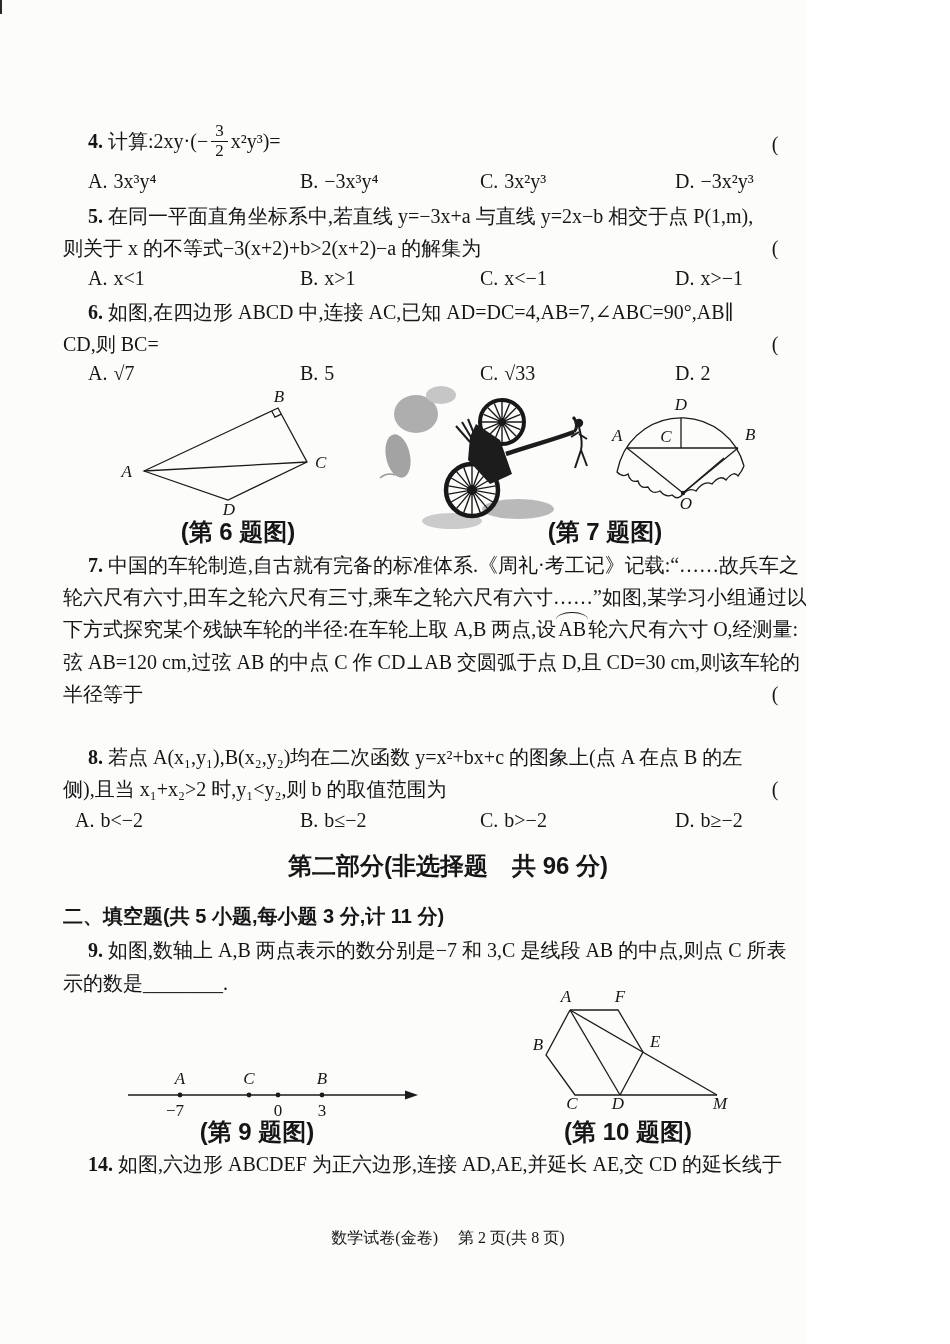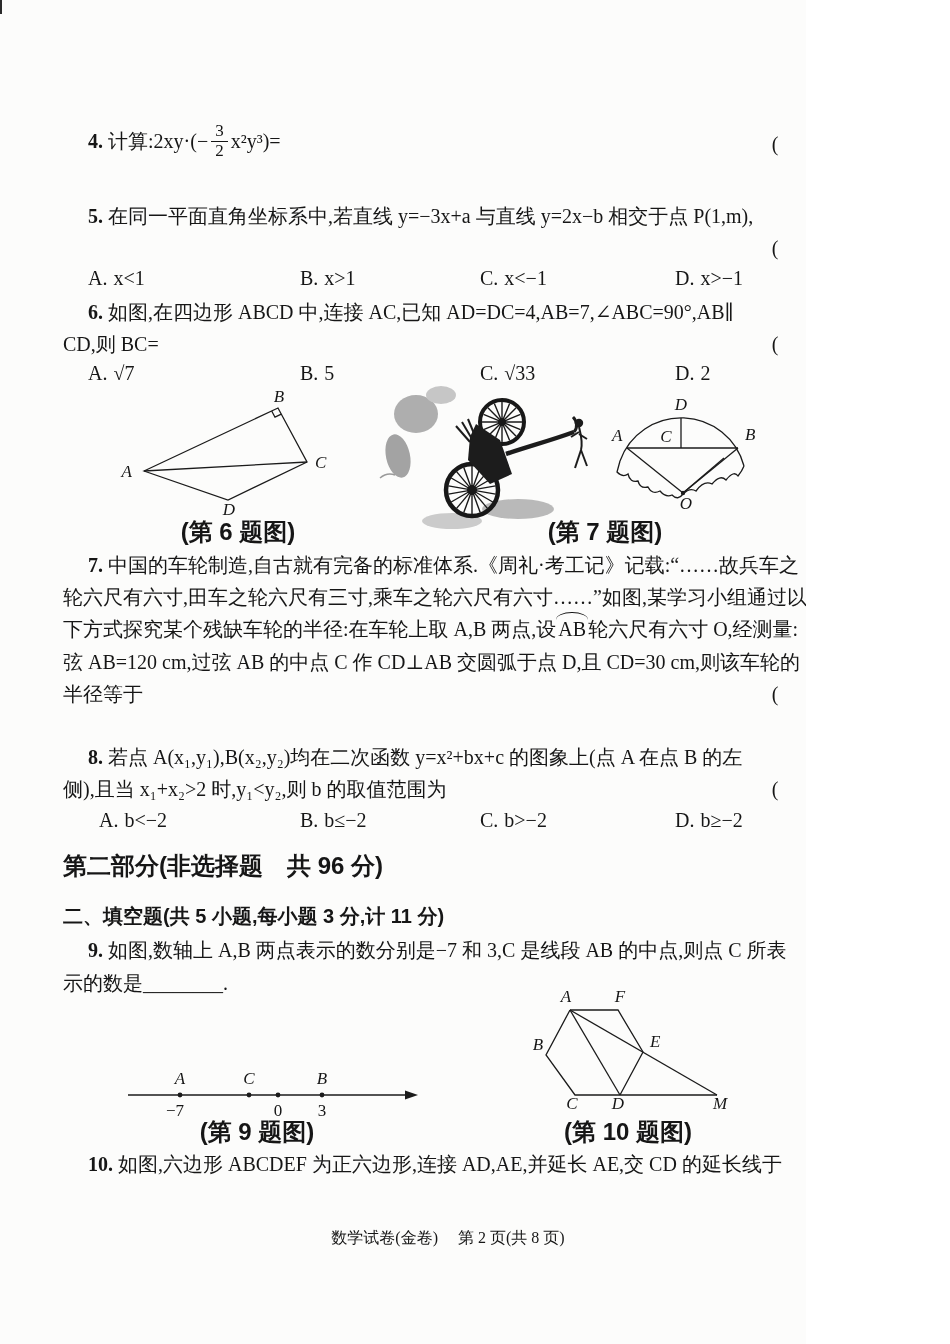--- a/index.html
+++ b/index.html
@@ -12,21 +12,21 @@
   .bracket{position:absolute;right:0;top:0;letter-spacing:2px;}
   .opts{position:absolute;left:0;width:770px;height:26px;font-size:20px;}
   .opt{position:absolute;white-space:nowrap;}
   .opt .ov{margin-left:6px;}
   .frac{display:inline-block;vertical-align:middle;text-align:center;font-size:17px;line-height:1.1;margin:0 3px 4px 3px;}
   .fn{display:block;padding:0 4px;border-bottom:1.4px solid #161616;}
   .fd{display:block;}
   .overarc{position:relative;display:inline-block;padding:0 2px;}
   .overarc::before{content:"";position:absolute;left:0;right:0;top:-4px;height:7px;
         border-top:1.7px solid #161616;border-radius:50% 50% 0 0/100% 100% 0 0;}
-  .part-title{position:absolute;left:0;width:770px;text-align:left;font-weight:bold;font-size:24px;
+  .part-title{position:absolute;left:0;width:770px;text-align:center;font-weight:bold;font-size:24px;
         font-family:"Liberation Sans","DejaVu Sans",sans-serif;}
   .sec-title{position:absolute;left:0;width:770px;font-weight:bold;font-size:20px;
         font-family:"Liberation Sans","DejaVu Sans",sans-serif;}
   .caption{position:absolute;font-weight:bold;font-size:24px;text-align:center;
         font-family:"Liberation Sans","DejaVu Sans",sans-serif;}
   .footer{position:absolute;left:63px;width:770px;top:1228px;text-align:center;font-size:16px;}
   .fig{position:absolute;}
   svg{overflow:visible;display:block;}
   .stroke{stroke:#1b1b1b;stroke-width:1.3;fill:none;}
   .lbl{font-family:"Liberation Serif","DejaVu Serif",serif;font-style:italic;font-size:17px;fill:#161616;}
@@ -38,25 +38,32 @@
 
 <div class="page">
   <div class="edge-top"></div>
 
   <div class="content">
 
     <div class="line" style="top:122px">
       <span class="ind"></span><span class="qno">4.</span><span>计算:2xy·(−</span><span class="frac"><span class="fn">3</span><span class="fd">2</span></span><span>x²y³)=</span>
       <span class="bracket" style="top:9px">(　　)</span>
     </div>
+    <div class="opts" style="top:170px">
+      <span class="opt" style="left:25px"><span>A.</span><span class="ov">3x³y⁴</span></span>
+      <span class="opt" style="left:237px"><span>B.</span><span class="ov">−3x³y⁴</span></span>
+      <span class="opt" style="left:417px"><span>C.</span><span class="ov">3x²y³</span></span>
+      <span class="opt" style="left:612px"><span>D.</span><span class="ov">−3x²y³</span></span>
+    </div>
 
     <div class="line" style="top:203px">
       <span class="ind"></span><span class="qno">5.</span><span>在同一平面直角坐标系中,若直线 y=−3x+a 与直线 y=2x−b 相交于点 P(1,m),</span>
     </div>
     <div class="line" style="top:235px">
+      <span>则关于 x 的不等式−3(x+2)+b&gt;2(x+2)−a 的解集为</span>
       <span class="bracket">(　　)</span>
     </div>
     <div class="opts" style="top:267px">
       <span class="opt" style="left:25px"><span>A.</span><span class="ov">x&lt;1</span></span>
       <span class="opt" style="left:237px"><span>B.</span><span class="ov">x&gt;1</span></span>
       <span class="opt" style="left:417px"><span>C.</span><span class="ov">x&lt;−1</span></span>
       <span class="opt" style="left:612px"><span>D.</span><span class="ov">x&gt;−1</span></span>
     </div>
 
     <div class="line" style="top:299px">
@@ -91,38 +98,38 @@
     </div>
 
     <div class="line" style="top:744px">
       <span class="ind"></span><span class="qno">8.</span><span>若点 A(x₁,y₁),B(x₂,y₂)均在二次函数 y=x²+bx+c 的图象上(点 A 在点 B 的左</span>
     </div>
     <div class="line" style="top:776px">
       <span>侧),且当 x₁+x₂&gt;2 时,y₁&lt;y₂,则 b 的取值范围为</span>
       <span class="bracket">(　　)</span>
     </div>
     <div class="opts" style="top:809px">
-      <span class="opt" style="left:36px"><span>A.</span><span class="ov">b&lt;−2</span></span>
+      <span class="opt" style="left:12px"><span>A.</span><span class="ov">b&lt;−2</span></span>
       <span class="opt" style="left:237px"><span>B.</span><span class="ov">b≤−2</span></span>
       <span class="opt" style="left:417px"><span>C.</span><span class="ov">b&gt;−2</span></span>
       <span class="opt" style="left:612px"><span>D.</span><span class="ov">b≥−2</span></span>
     </div>
 
     <div class="part-title" style="top:850px">第二部分(非选择题　共 96 分)</div>
     <div class="sec-title" style="top:903px">二、填空题(共 5 小题,每小题 3 分,计 11 分)</div>
 
     <div class="line" style="top:937px">
       <span class="ind"></span><span class="qno">9.</span><span>如图,数轴上 A,B 两点表示的数分别是−7 和 3,C 是线段 AB 的中点,则点 C 所表</span>
     </div>
     <div class="line" style="top:970px">
       <span>示的数是________.</span>
     </div>
 
     <div class="line" style="top:1151px">
-      <span class="ind"></span><span class="qno">10.</span><span>如图,六边形 ABCDEF 为正六边形,连接 AD,AE,并延长 AE,交 CD 的延长线于</span>
+      <span class="ind"></span><span class="qno">14.</span><span>如图,六边形 ABCDEF 为正六边形,连接 AD,AE,并延长 AE,交 CD 的延长线于</span>
     </div>
   </div>
 
   <svg class="fig" style="left:90px;top:388px" width="260" height="130" viewBox="0 0 260 130">
     <g class="stroke">
       <path d="M54,83 L188,20 L217,74 L138,112 Z"></path>
       <path d="M54,83 L217,74"></path>
       <path d="M181.7,23 L185,29.2 L191.3,26.2"></path>
     </g>
     <text class="lbl" x="42" y="89" text-anchor="end">A</text>

